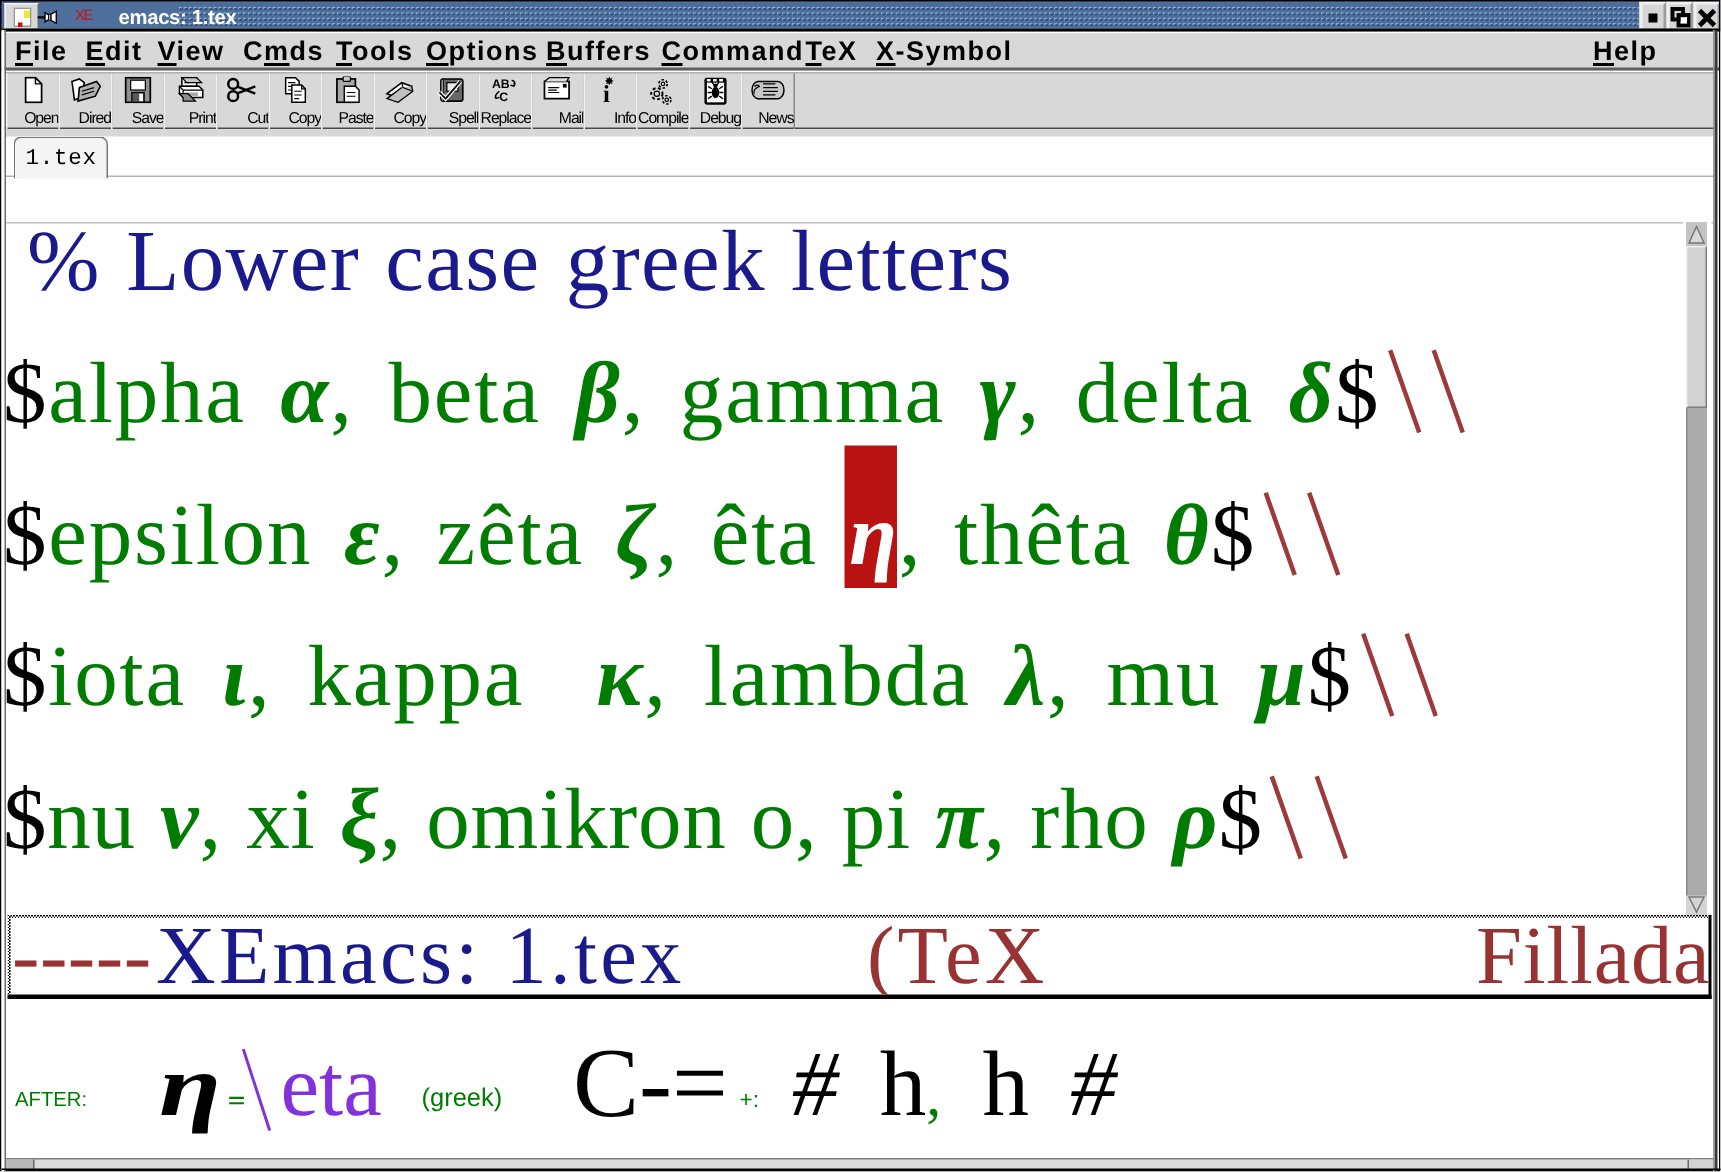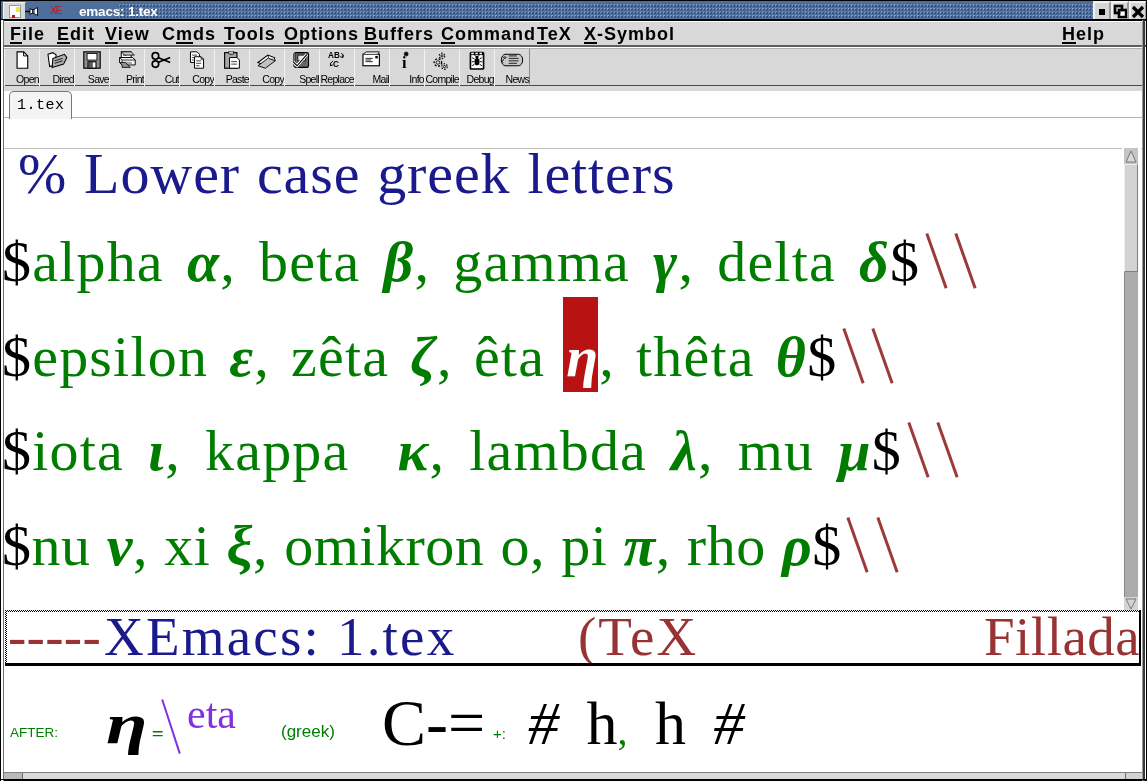--- a/index.html
+++ b/index.html
@@ -300,21 +300,21 @@
   <span class="dr" style="left:3px; letter-spacing:0.3px;">-----</span>
   <span class="nv" style="left:99px; letter-spacing:2.2px;">XEmacs: 1.tex</span>
   <span class="dr" style="left:573px; letter-spacing:2px;">(TeX</span>
   <span class="dr" style="left:979px; letter-spacing:0.5px;">Fillada</span>
 </div>
 <div id="echo">
   <span class="sm" style="left:6px; top:59px; font-size:13.5px;">AFTER:</span>
   <span class="big" style="left:102px; top:24px; font-size:58px; font-weight:bold; font-style:italic; display:inline-block; transform:scaleX(1.3); transform-origin:left;">η</span>
   <span class="sm" style="left:148px; top:60px; font-weight:bold; display:inline-block; transform:scaleX(1.5); transform-origin:left;">=</span>
   <s id="pbsl"></s>
-  <span class="big" style="left:183px; top:24px; font-size:42px; color:#8232dc;">eta</span>
+  <span class="big" style="left:183px; top:24px; font-size:58px; color:#8232dc;">eta</span>
   <span class="sm" style="left:277px; top:56px; font-size:17px;">(greek)</span>
   <span class="big" style="left:378px; top:19px; font-size:66px;">C-=</span>
   <span class="sm" style="left:489px; top:59px; font-size:15px;">+:</span>
   <span class="big" style="left:524px; top:22px; font-size:62px; word-spacing:12px;"><i>#</i> h<span class="gr" style="font-size:40px">,</span> h <i>#</i></span>
 </div>
 <div id="hsb">
     <div class="seg"></div>
     <div class="seg2"></div>
   </div>
 <div id="frame">

